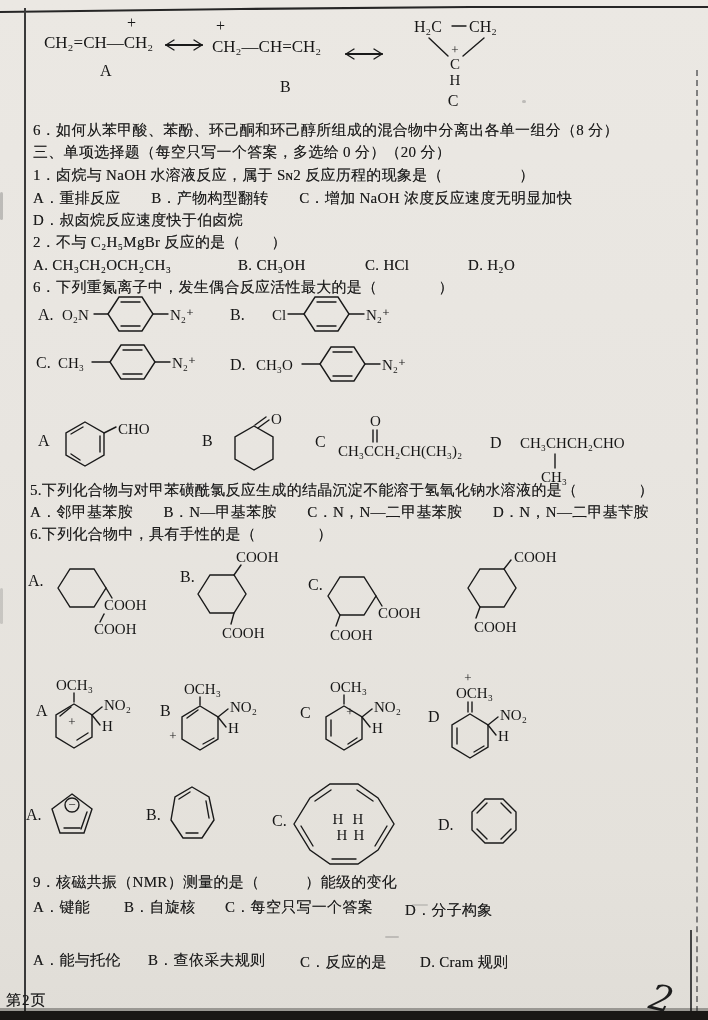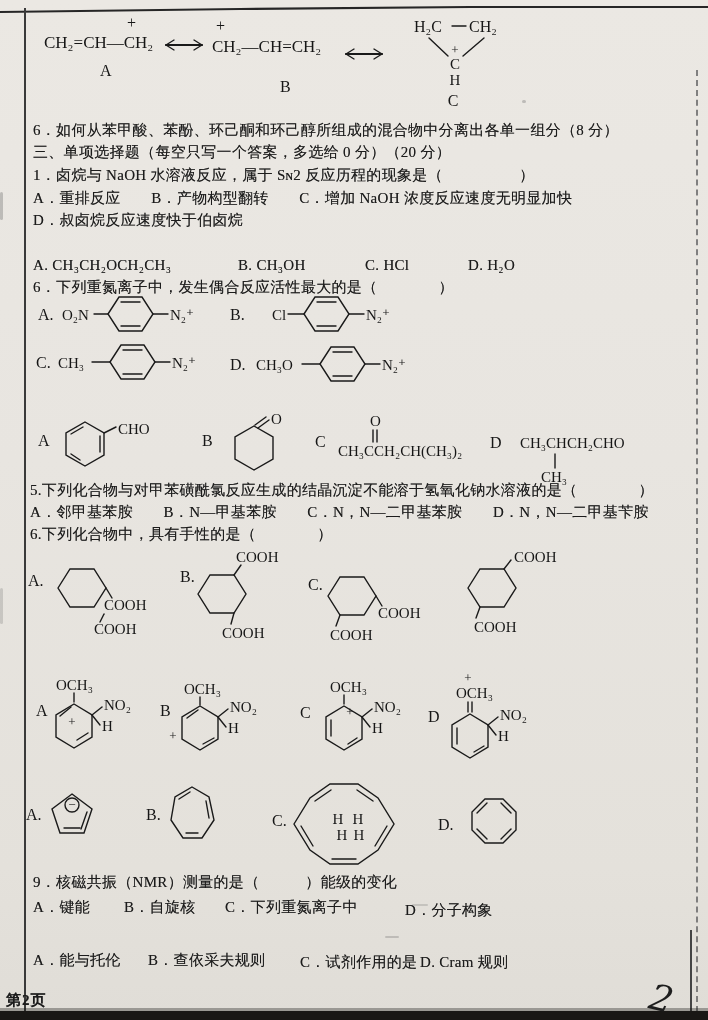--- a/index.html
+++ b/index.html
@@ -18,21 +18,21 @@
   svg line,svg polygon,svg polyline,svg path,svg circle{stroke:#1a1a1a;stroke-width:1.4;fill:none;stroke-linecap:round;}
   svg text{fill:#161616;font-family:"Liberation Serif","DejaVu Sans",sans-serif;font-size:15px;}
   svg text.lbl{font-size:16px;}
   svg text.small{font-size:13px;}
   .frame{position:absolute;background:#3a3a3a;}
   .speck{position:absolute;background:#6a6a6a;opacity:.35;border-radius:2px;}
   #hand-mark{
     position:absolute;left:650px;top:978px;color:#1d1d1d;
     font:italic 36px "DejaVu Serif",serif;transform:rotate(14deg);
   }
-  #footer-label{font-weight:700;letter-spacing:1px;}
+  #footer-label{font-weight:400;letter-spacing:1px;}
 </style>
 </head>
 <body>
 
 <div id="page">
 
   <svg class="svgabs" style="left:0;top:0" width="708" height="18">
     <path d="M0,12 L240,9 L470,7 L708,7" style="stroke-width:2.2;stroke:#262626"></path>
   </svg>
   <div class="frame" style="left:24px;top:8px;width:2px;height:1012px;"></div>
@@ -82,20 +82,21 @@
       <text x="427" y="73" text-anchor="middle">H</text>
       <text x="425" y="94" class="lbl" text-anchor="middle">C</text>
     </g>
   </svg>
 
   <div class="t" style="left:33px;top:121px">6．如何从苯甲酸、苯酚、环己酮和环己醇所组成的混合物中分离出各单一组分（8 分）</div>
   <div class="t" style="left:33px;top:143px">三、单项选择题（每空只写一个答案，多选给 0 分）（20 分）</div>
   <div class="t" style="left:33px;top:166px">1．卤烷与 NaOH 水溶液反应，属于 Sɴ2 反应历程的现象是（　　　　　）</div>
   <div class="t" style="left:33px;top:211px">D．叔卤烷反应速度快于伯卤烷</div>
   <div class="t" style="left:33px;top:189px">A．重排反应　　B．产物构型翻转　　C．增加 NaOH 浓度反应速度无明显加快</div>
+  <div class="t" style="left:33px;top:233px">2．不与 C₂H₅MgBr 反应的是（　　）</div>
   <div class="t" style="left:33px;top:256px">A. CH₃CH₂OCH₂CH₃</div>
   <div class="t" style="left:238px;top:256px">B. CH₃OH</div>
   <div class="t" style="left:365px;top:256px">C. HCl</div>
   <div class="t" style="left:468px;top:256px">D. H₂O</div>
   <div class="t" style="left:33px;top:278px">6．下列重氮离子中，发生偶合反应活性最大的是（　　　　）</div>
 
   <svg class="svgabs" style="left:36px;top:292px" width="185" height="48">
     <text x="2" y="28" class="lbl">A.</text>
     <text x="26" y="28">O₂N</text>
     <g>
@@ -322,24 +323,24 @@
       <line x1="71" y1="13" x2="81" y2="23"></line>
       <line x1="81" y1="39" x2="71" y2="49"></line>
       <line x1="57" y1="49" x2="47" y2="39"></line>
       <line x1="47" y1="23" x2="57" y2="13"></line>
     </g>
   </svg>
 
   <div class="t" style="left:33px;top:873px">9．核磁共振（NMR）测量的是（　　　）能级的变化</div>
   <div class="t" style="left:33px;top:898px">A．键能</div>
   <div class="t" style="left:124px;top:898px">B．自旋核</div>
-  <div class="t" style="left:225px;top:898px">C．下列重氮离子中</div>
+  <div class="t" style="left:225px;top:898px">C．每空只写一个答案</div>
   <div class="t" style="left:405px;top:901px">D．分子构象</div>
 
   <div class="t" style="left:33px;top:951px">A．能与托伦</div>
   <div class="t" style="left:148px;top:951px">B．查依采夫规则</div>
-  <div class="t" style="left:300px;top:953px">C．试剂作用的是</div>
+  <div class="t" style="left:300px;top:953px">C．反应的是</div>
   <div class="t" style="left:420px;top:953px">D. Cram 规则</div>
 
   <div class="t" id="footer-label" style="left:6px;top:991px">第2页</div>
   <div id="hand-mark">2</div>
 
 </div>
 
 </body></html>

